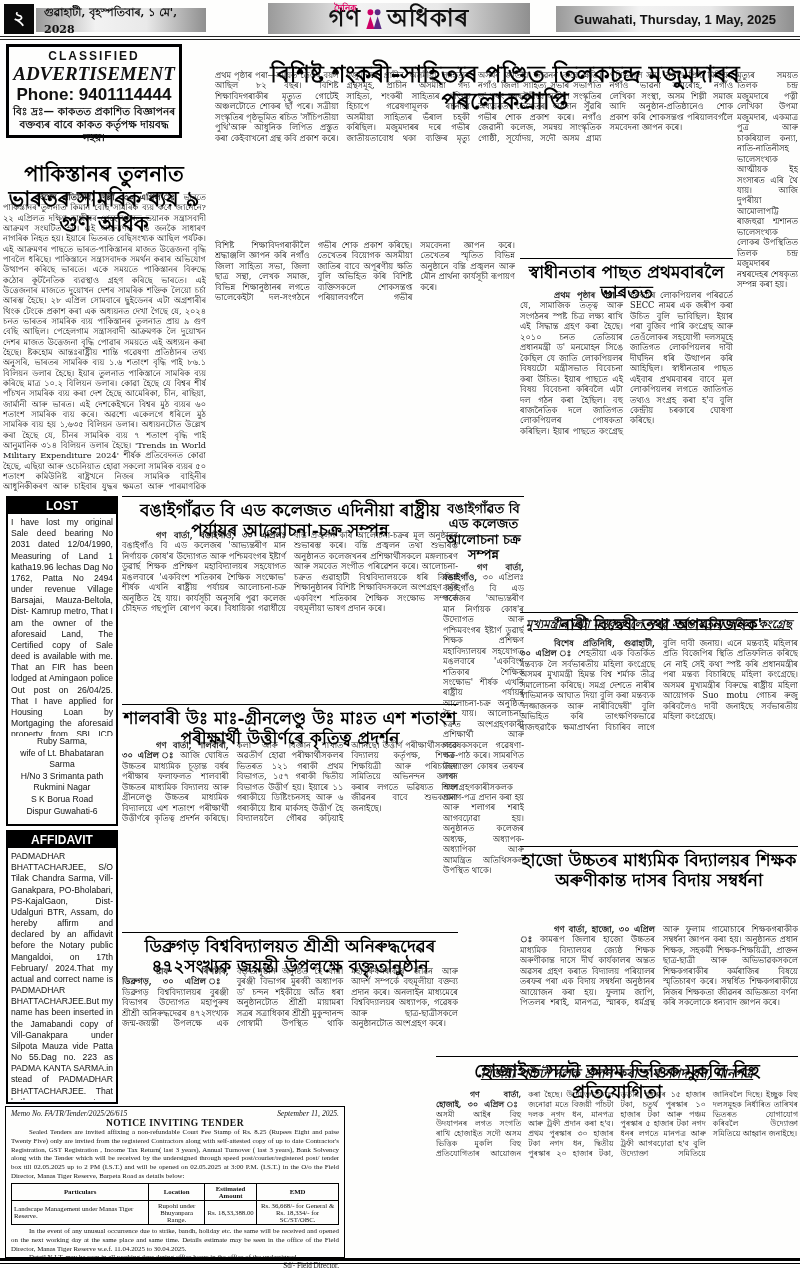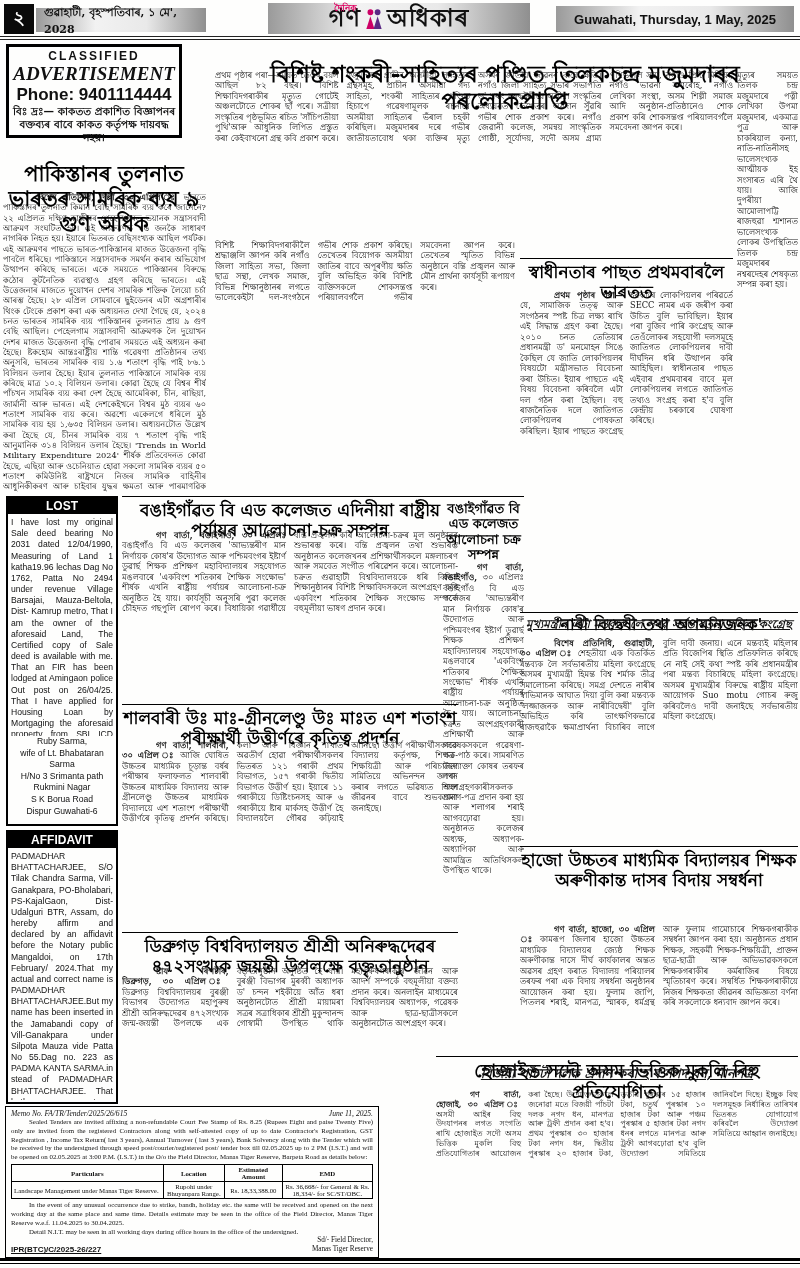--- a/index.html
+++ b/index.html
@@ -40,21 +40,21 @@
   .rule-top { border-top:1px solid #000; }
 
   
   .notice-box { border:2.5px solid #000; }
   .notice-box .bar { background:#000; color:#fff; font-weight:bold; text-align:center;
                      font-size:12px; font-family:"Liberation Sans",sans-serif; padding:1px 0; }
   .notice-box .nb-body { padding:3px 3px; font-size:8.6px; line-height:1.3; }
   .sigline { font-size:8.6px; line-height:1.35; text-align:center; }
 
   
-  #tender { left:5px; top:1106px; width:374px; height:152px; border:1.5px solid #000; padding:2px 5px;
+  #tender { left:5px; top:1106px; width:340px; height:152px; border:1.5px solid #000; padding:2px 5px;
             font-family:"Liberation Serif",serif; }
   #tender .memo { display:flex; justify-content:space-between; font-style:italic; font-size:7.6px; }
   #tender .t-title { text-align:center; font-weight:bold; font-size:9.5px; letter-spacing:.5px; }
   #tender .t-par { font-size:6.9px; line-height:1.28; text-align:justify; text-indent:18px; }
   #tender table { width:100%; border-collapse:collapse; margin:2px 0; }
   #tender th, #tender td { border:1px solid #000; font-size:6.8px; text-align:center; padding:1px 2px; }
   #tender .t-close { font-size:6.9px; line-height:1.28; text-align:justify; text-indent:18px; }
   #tender .t-sig { text-align:right; font-size:7.2px; line-height:1.25; }
   #tender .t-ref { font-weight:bold; text-decoration:underline; font-size:8px; font-family:"Liberation Sans",sans-serif; }
 
@@ -171,22 +171,23 @@
   </div>
 
   <div class="abs notice-box en-sans" style="left:6px; top:830px; width:112px; height:274px;">
     <div class="bar">AFFIDAVIT</div>
     <div class="nb-body just" style="height:252px;">PADMADHAR BHATTACHARJEE, S/O Tilak Chandra Sarma, Vill- Ganakpara, PO-Bholabari, PS-KajalGaon, Dist-Udalguri BTR, Assam, do hereby affirm and declared by an affidavit before the Notary public Mangaldoi, on 17th February/ 2024.That my actual and correct name is PADMADHAR BHATTACHARJEE.But my name has been inserted in the Jamabandi copy of Vill-Ganakpara under Silpota Mauza vide Patta No 55.Dag no. 223 as PADMA KANTA SARMA.in stead of PADMADHAR BHATTACHARJEE. That both names represent one and same person having single identity</div>
   </div>
 
   <div class="abs" id="tender">
     <div class="memo">
       <span>Memo No. FA/TR/Tender/2025/26/615</span>
-      <span>June 11, 2025.</span>
-    </div>
+      <span>September 11, 2025.</span>
+    </div>
+    <div class="t-title">NOTICE INVITING TENDER</div>
     <div class="t-par">Sealed Tenders are invited affixing a non-refundable Court Fee Stamp of Rs. 8.25 (Rupees Eight and paise Twenty Five) only are invited from the registered Contractors along with self-attested copy of up to date Contractor's Registration,  GST Registration , Income Tax Return( last 3 years), Annual Turnover ( last 3 years), Bank Solvency along with the Tender  which will be received by the undersigned through speed post/courier/registered post/ tender box till 02.05.2025 up to 2 PM (I.S.T.) and will be opened on 02.05.2025 at 3:00 P.M. (I.S.T.) in the O/o the Field Director, Manas Tiger Reserve, Barpeta Road as details below:</div>
     <table>
       <thead>
         <tr>
           <th style="width:42%;">Particulars</th>
           <th style="width:17%;">Location</th>
           <th style="width:16%;">Estimated Amount</th>
           <th style="width:25%;">EMD</th>
         </tr>
       </thead>

